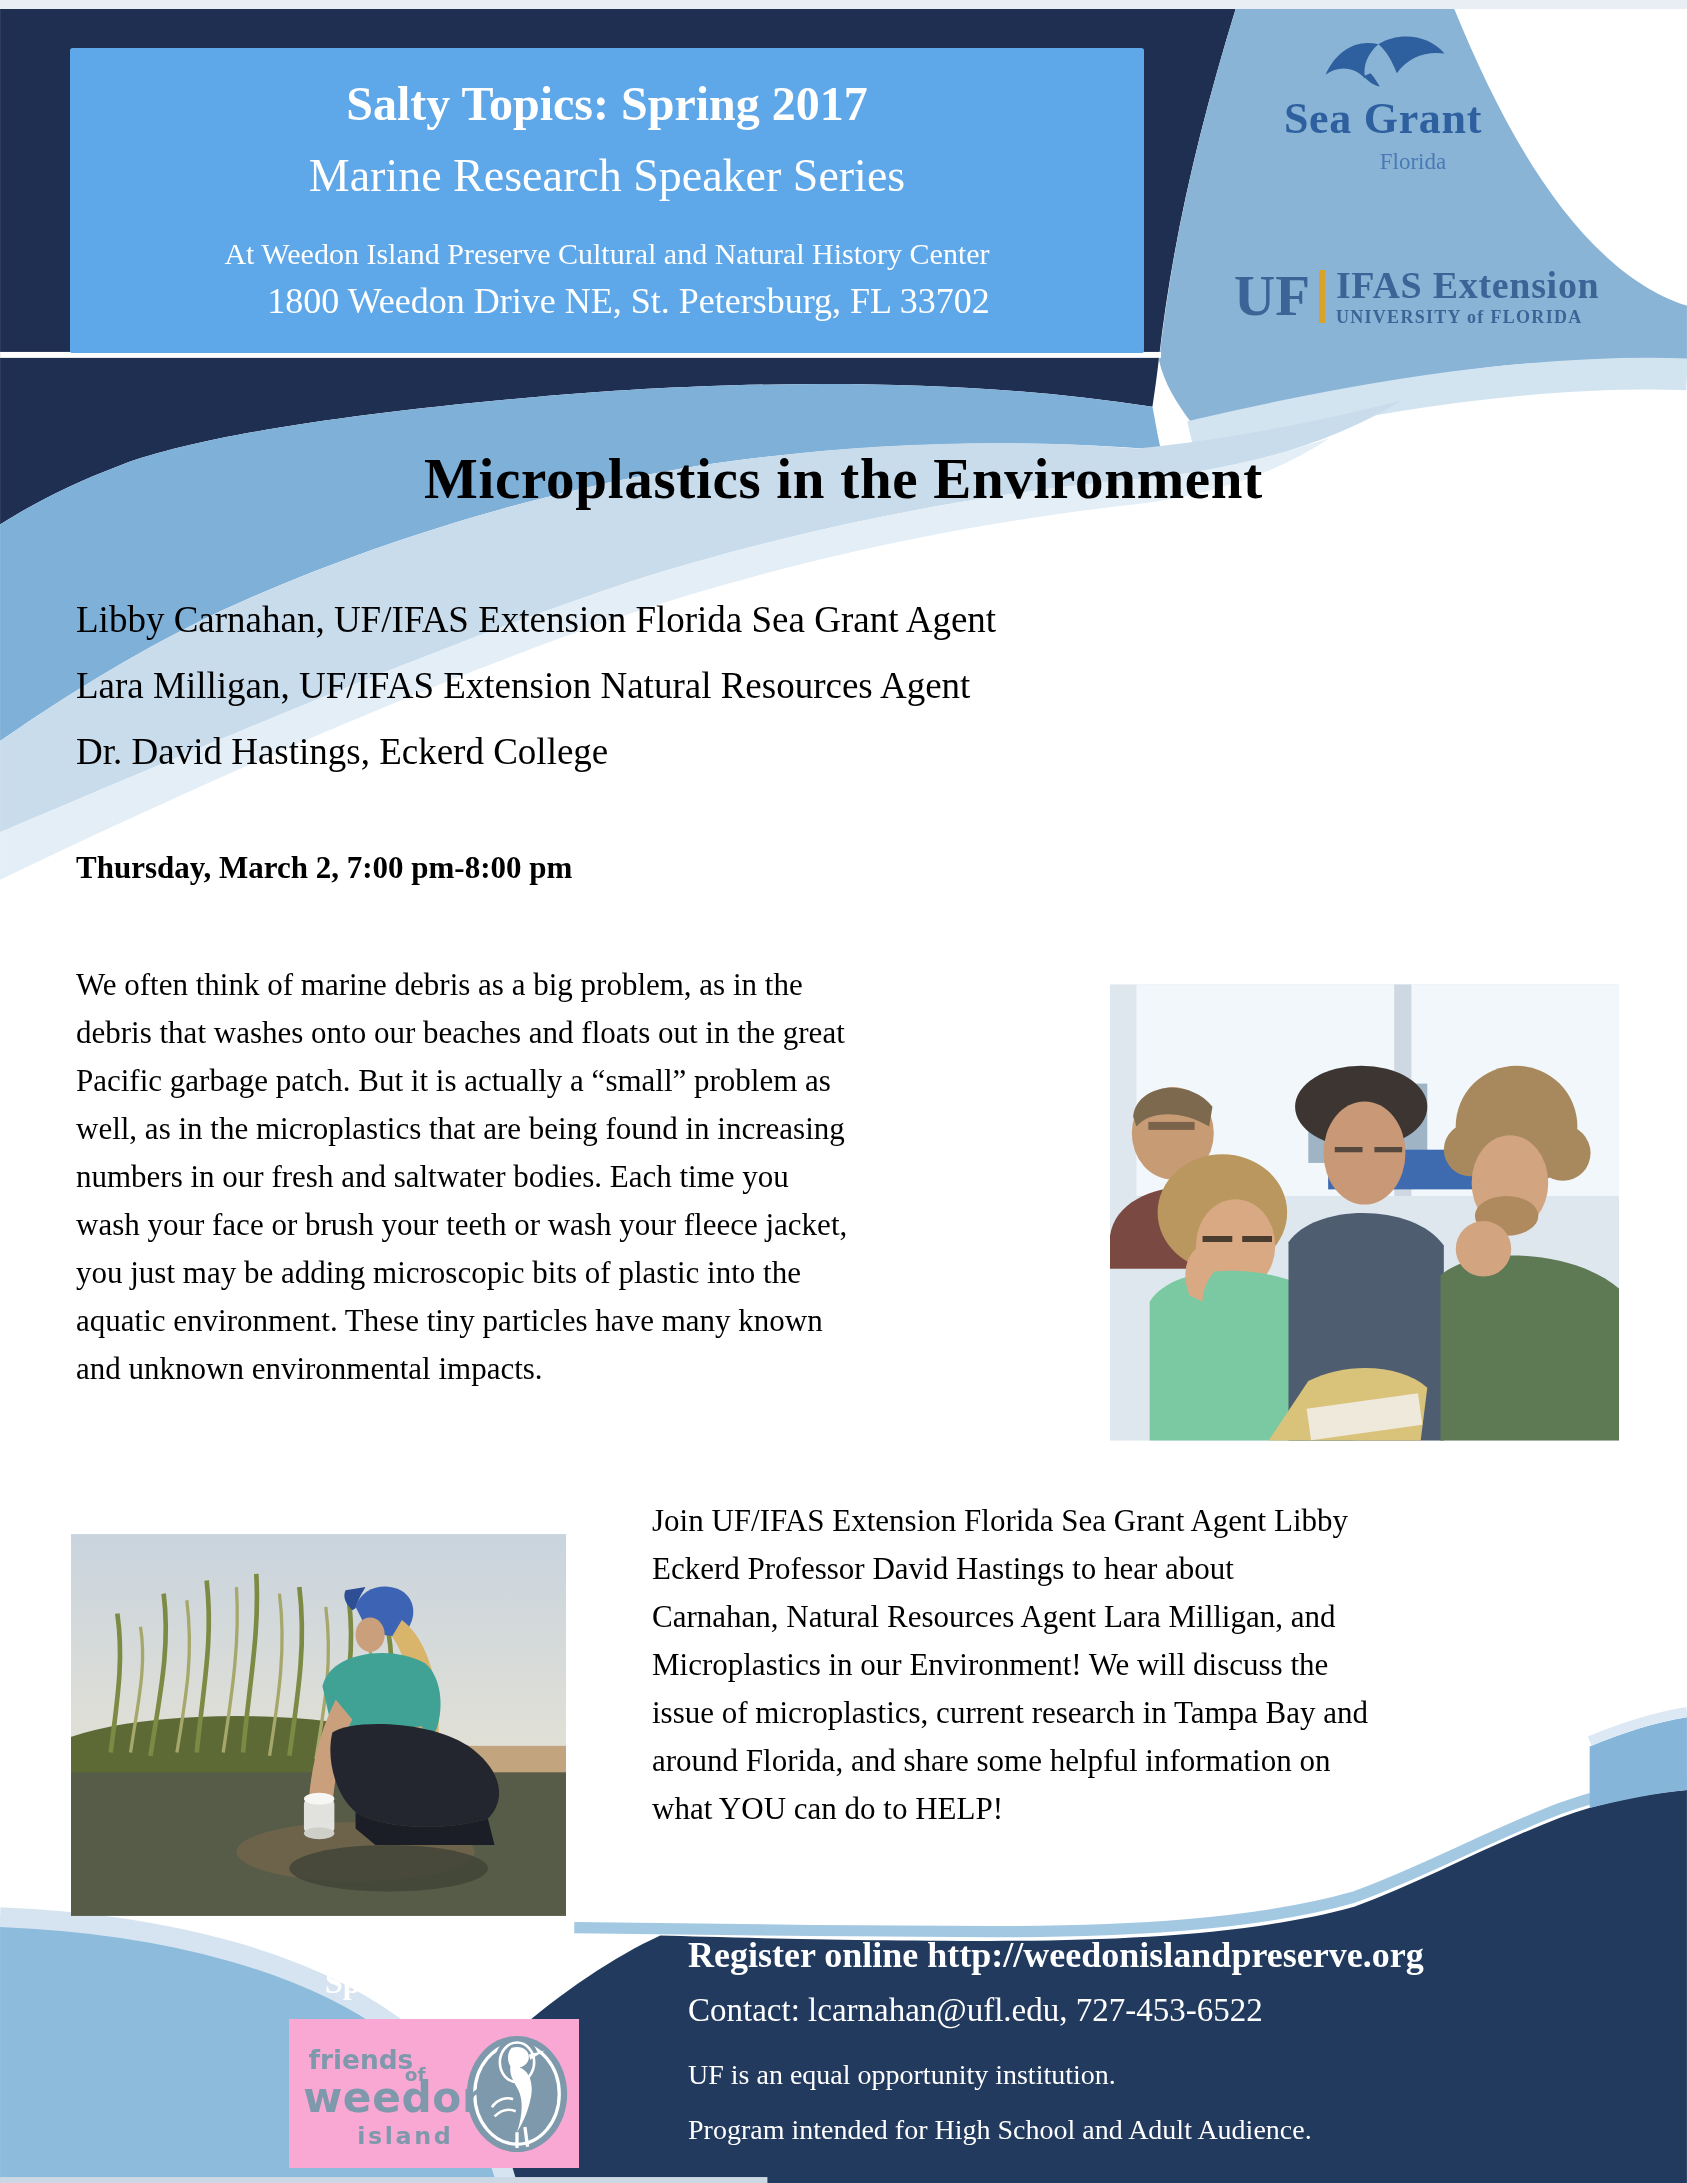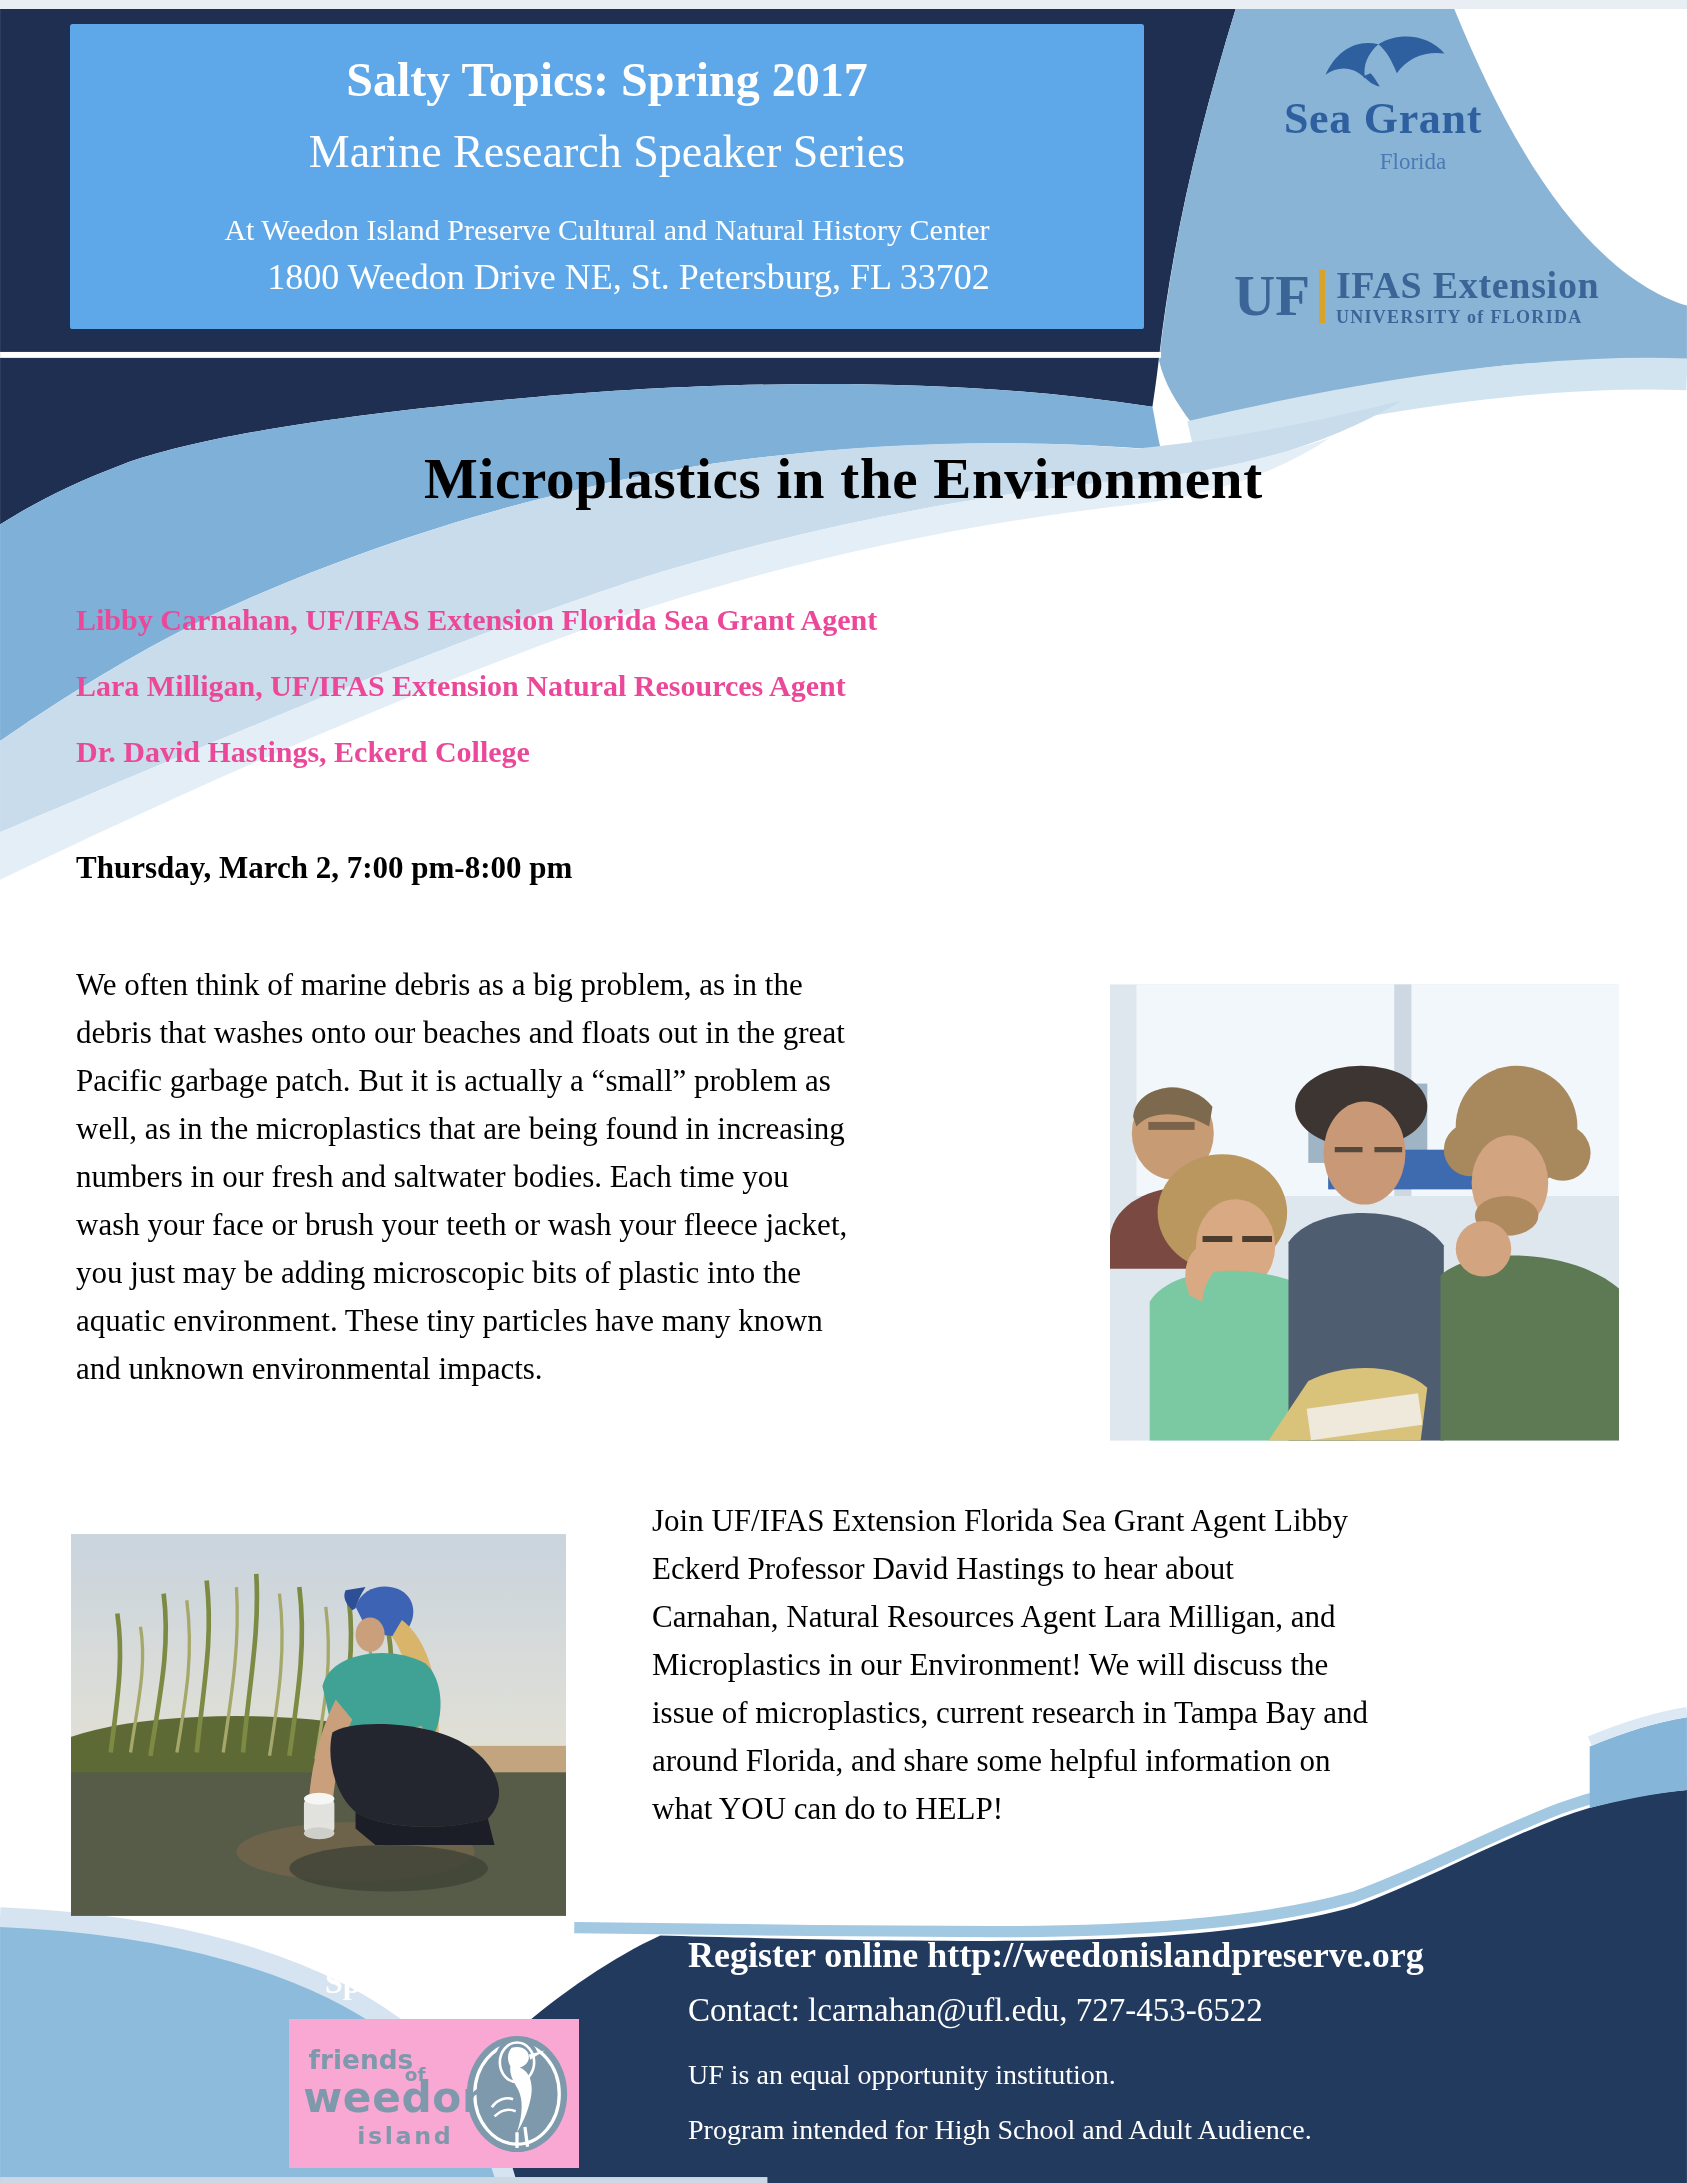--- a/index.html
+++ b/index.html
@@ -6,21 +6,21 @@
   .page{
     position:relative;width:1687px;height:2183px;margin:0 auto;
     background:#ffffff;overflow:hidden;
     font-family:"Liberation Serif", serif;
   }
   .decor{position:absolute;left:0;top:0;width:1687px;height:2183px;}
   .top-strip{position:absolute;left:0;top:0;width:1687px;height:8.6px;background:#e9eef4;}
 
   
   .header-box{
-    position:absolute;left:70px;top:24px;width:1074px;height:305px;
+    position:absolute;left:70px;top:48px;width:1074px;height:305px;
     background:#5ea7e8;border-radius:2.6px;color:#ffffff;text-align:center;
   }
   .header-title{margin:0;padding-top:26.5px;font-size:48px;line-height:57px;font-weight:bold;}
   .header-subtitle{margin:12px 0 0 0;font-size:46px;line-height:64px;font-weight:normal;}
   .header-venue1{margin:26.5px 0 0 0;font-size:30px;line-height:40px;}
   .header-venue2{margin:7px;font-size:36px;line-height:41px;padding-left:43px;}
 
   
   .seagrant{position:absolute;left:1244px;top:26.5px;width:278px;height:212px;text-align:center;color:#2e5f9e;}
   .seagrant-name{display:block;font-size:44px;font-weight:bold;letter-spacing:0.7px;margin-top:1.3px;}
@@ -32,21 +32,21 @@
   .uf-bar{width:6px;height:53px;background:#d9a32a;margin:0 10.6px 0 9.3px;}
   .uf-col{display:flex;flex-direction:column;justify-content:center;}
   .uf-ifas-text{font-size:38px;line-height:40px;font-weight:bold;letter-spacing:0.7px;}
   .uf-univ-text{font-size:18px;letter-spacing:1.3px;margin-top:2px;font-weight:bold;}
 
   .main-title{
     position:absolute;left:0;top:446px;width:1687px;margin:0;text-align:center;
     font-size:57px;font-weight:bold;color:#000;letter-spacing:0.7px;
   }
 
-  .speakers{position:absolute;left:76px;top:587px;font-size:30px;font-weight:bold;color:#ec4899;}
+  .speakers{position:absolute;left:76px;top:587px;font-size:37px;font-weight:normal;color:#000000;}
   .speakers > div{line-height:66px;white-space:nowrap;}
   .datetime{position:absolute;left:76px;top:835px;font-size:31px;font-weight:bold;line-height:66px;color:#000;white-space:nowrap;}
 
   .para{color:#000;font-size:31px;}
   .para > div{line-height:48px;white-space:nowrap;}
   .para1{position:absolute;left:76px;top:961px;}
   .para2{position:absolute;left:652px;top:1497px;}
 
   .photo{position:absolute;overflow:hidden;}
   .photo1{left:1110px;top:984px;width:509px;height:457px;}

